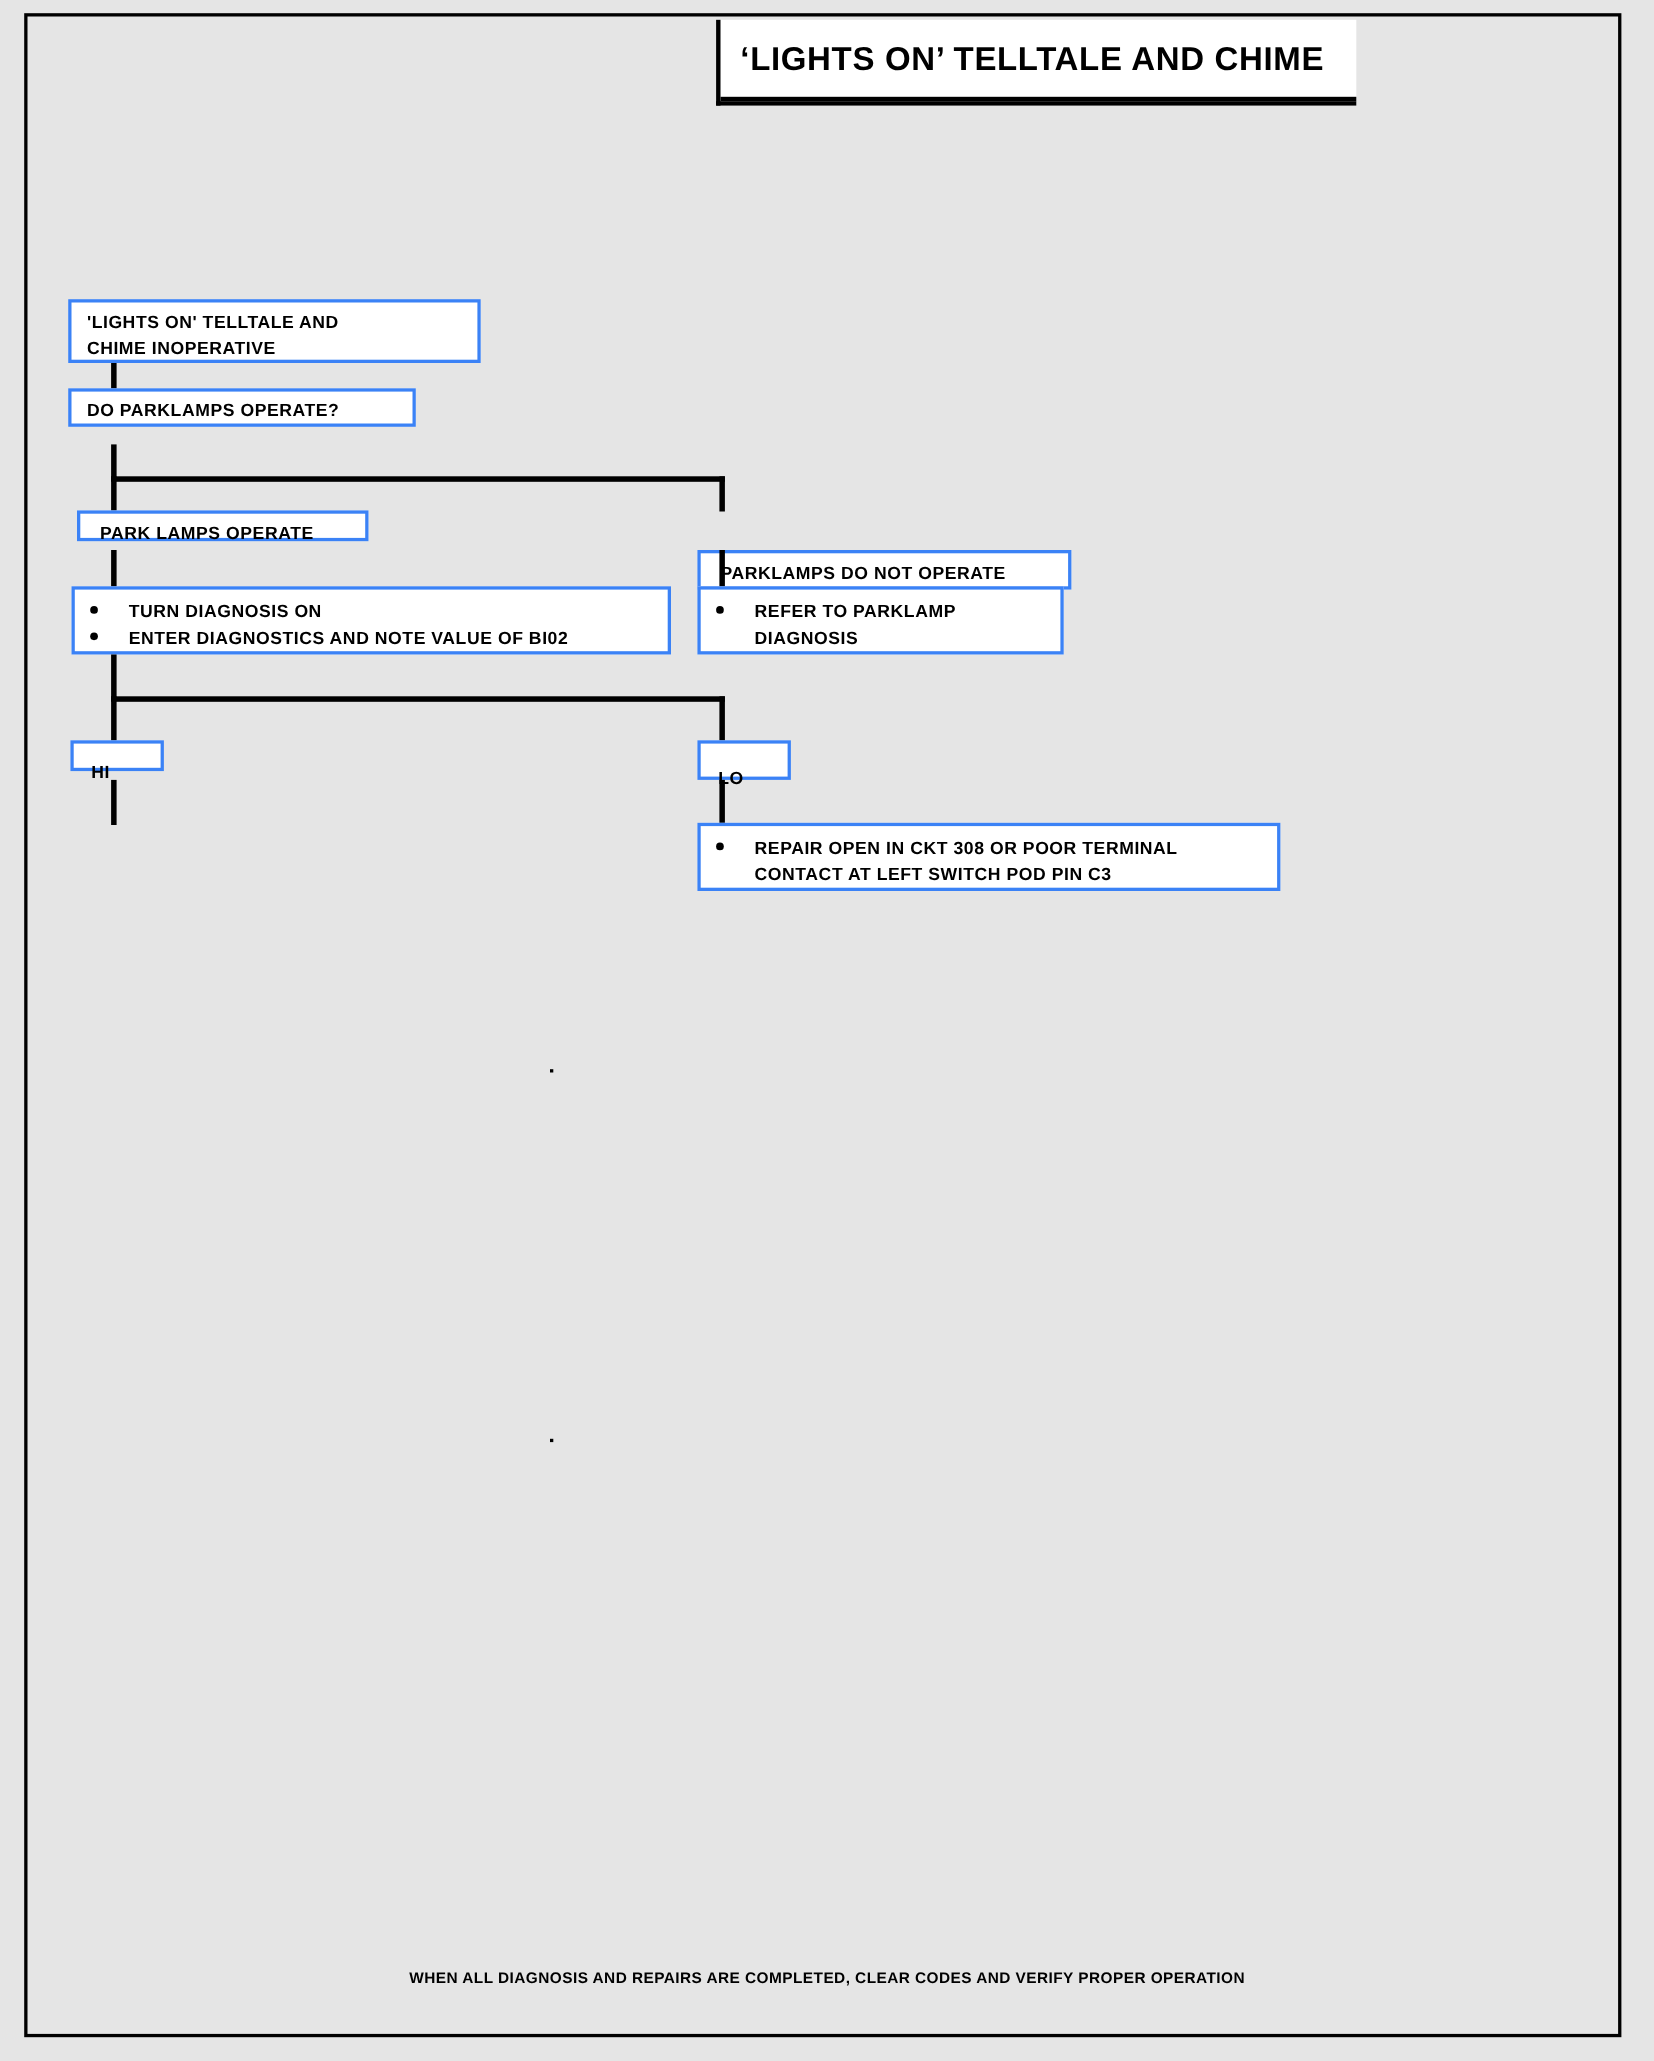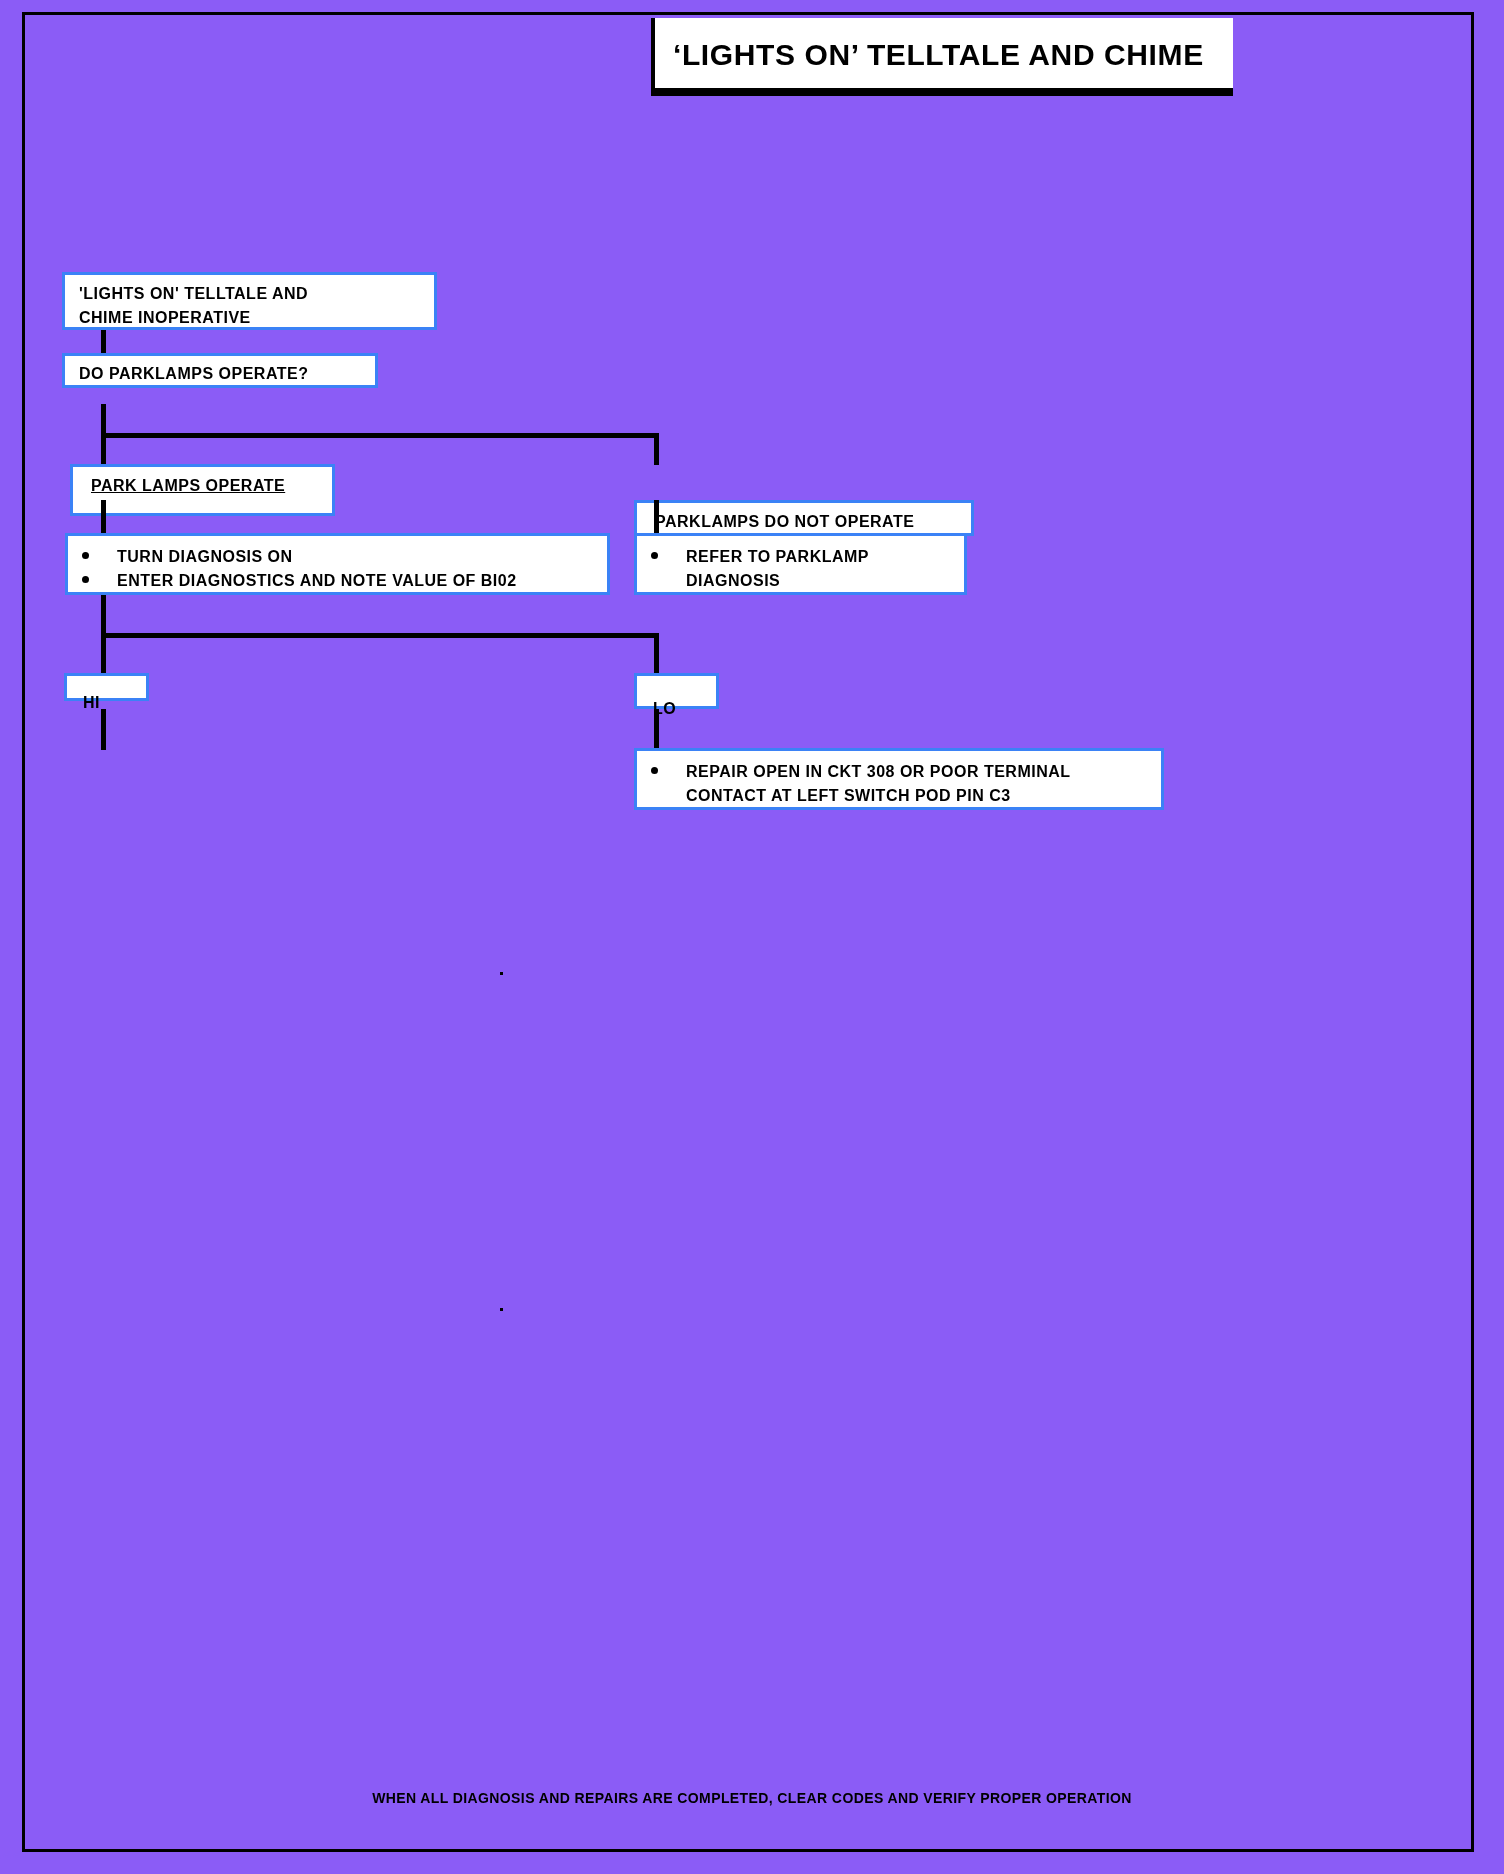--- a/index.html
+++ b/index.html
@@ -9,21 +9,21 @@
   }
   body {
     font-family: "Liberation Sans", sans-serif;
     -webkit-font-smoothing: none;
   }
 
   #page {
     position: relative;
     width: 1504px;
     height: 1874px;
-    background: #8b5cf6;
+    background: #e5e5e5;
     overflow: hidden;
   }
 
   
   #page-border {
     position: absolute;
     left: 22px;
     top: 12px;
     width: 1452px;
     height: 1840px;
@@ -158,21 +158,21 @@
 
   <div class="fbox" id="box-question" style="left:62px; top:353px; width:316px; height:35px; padding-top:6px;">
     <span class="line">DO PARKLAMPS OPERATE?</span>
   </div>
 
   <div class="vline" style="left:101px; top:404px; height:33px;"></div>
   <div class="hline" style="left:101px; top:433px; width:558px;"></div>
   <div class="vline" style="left:101px; top:433px; height:32px;"></div>
   <div class="vline" style="left:654px; top:433px; height:32px;"></div>
 
-  <div class="fbox" id="box-branch-left" style="left:70px; top:464px; width:265px; height:52px; padding-top:7px; padding-left:18px;text-decoration:underline;">
+  <div class="fbox" id="box-branch-left" style="left:70px; top:464px; width:265px; height:28px; padding-top:7px; padding-left:18px;">
     <span class="line">PARK LAMPS  OPERATE</span>
   </div>
 
   <div class="fbox" id="box-branch-right" style="left:634px; top:464px; width:340px; height:36px; padding-top:7px; padding-left:18px;margin-top:36px;">
     <span class="line">PARKLAMPS DO NOT OPERATE</span>
   </div>
 
   <div class="vline" style="left:101px; top:500px; height:35px;"></div>
   <div class="vline" style="left:654px; top:500px; height:35px;"></div>
 

